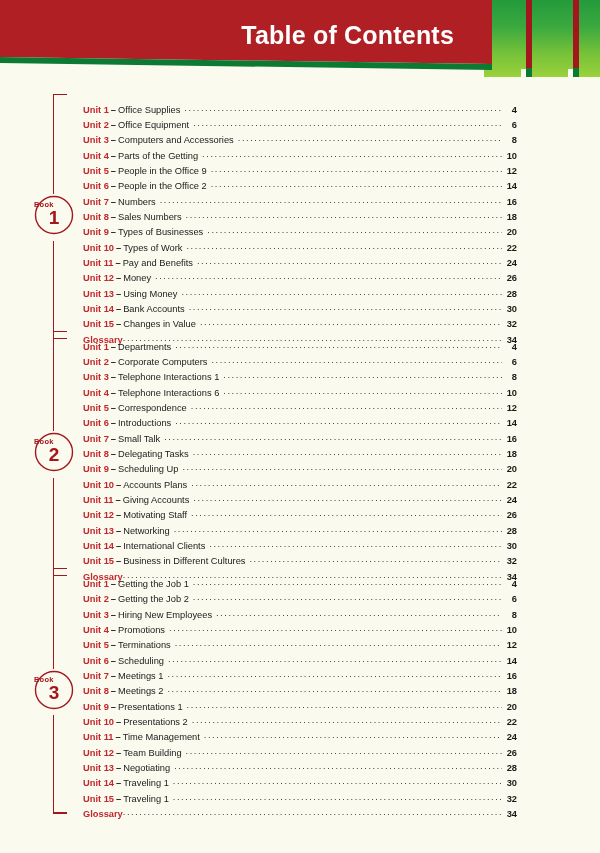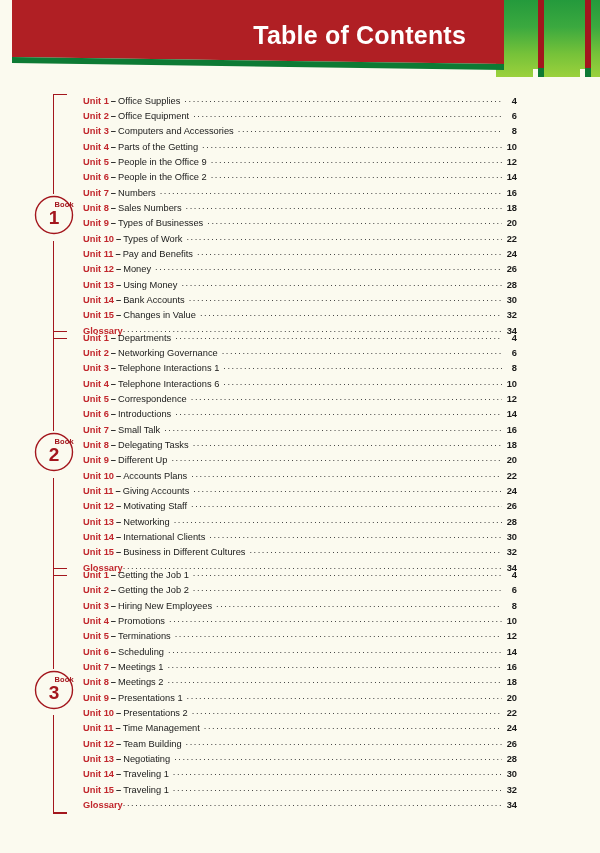--- a/index.html
+++ b/index.html
@@ -19,21 +19,21 @@
     position: relative;
     width: 600px;
     height: 853px;
     background: #fbfaef;
     overflow: hidden;
   }
 
   
   #header {
     position: absolute;
-    left: 12px;
+    left: 0;
     top: 0;
     width: 588px;
     height: 80px;
   }
 
   
   .green-block {
     position: absolute;
     top: 0;
     width: 116px;
@@ -141,21 +141,21 @@
   .book-badge .ring circle {
     fill: none;
     stroke: #a3161d;
     stroke-width: 1.4;
   }
   .book-badge .bk-word {
     position: absolute;
     left: 0;
     top: 5px;
     width: 40px;
-    text-align: right;
+    text-align: left;
     font-size: 7.5px;
     font-weight: bold;
     color: #a3161d;
     letter-spacing: 0.2px;
   }
   .book-badge .bk-num {
     position: absolute;
     left: 0;
     top: 13px;
     width: 40px;
@@ -164,21 +164,21 @@
     font-weight: bold;
     color: #a3161d;
     line-height: 20px;
   }
 
   
   .entries {
     position: absolute;
     left: 83px;
     width: 434px;
-    top: 2px;
+    top: 11px;
   }
   .entry {
     display: flex;
     align-items: baseline;
     height: 15.35px;
     font-size: 9.3px;
     white-space: nowrap;
   }
   .entry .unit {
     color: #c1272d;
@@ -395,21 +395,21 @@
           <div class="entry">
             <span class="unit">Unit 1</span>
             <span class="dash">–</span>
             <span class="title">Departments</span>
             <span class="leader"></span>
             <span class="pageno">4</span>
           </div>
           <div class="entry">
             <span class="unit">Unit 2</span>
             <span class="dash">–</span>
-            <span class="title">Networking Governance</span>
+            <span class="title">Corporate Computers</span>
             <span class="leader"></span>
             <span class="pageno">6</span>
           </div>
           <div class="entry">
             <span class="unit">Unit 3</span>
             <span class="dash">–</span>
             <span class="title">Telephone Interactions 1</span>
             <span class="leader"></span>
             <span class="pageno">8</span>
           </div>
@@ -444,21 +444,21 @@
           <div class="entry">
             <span class="unit">Unit 8</span>
             <span class="dash">–</span>
             <span class="title">Delegating Tasks</span>
             <span class="leader"></span>
             <span class="pageno">18</span>
           </div>
           <div class="entry">
             <span class="unit">Unit 9</span>
             <span class="dash">–</span>
-            <span class="title">Different Up</span>
+            <span class="title">Scheduling Up</span>
             <span class="leader"></span>
             <span class="pageno">20</span>
           </div>
           <div class="entry">
             <span class="unit">Unit 10</span>
             <span class="dash">–</span>
             <span class="title">Accounts Plans</span>
             <span class="leader"></span>
             <span class="pageno">22</span>
           </div>

